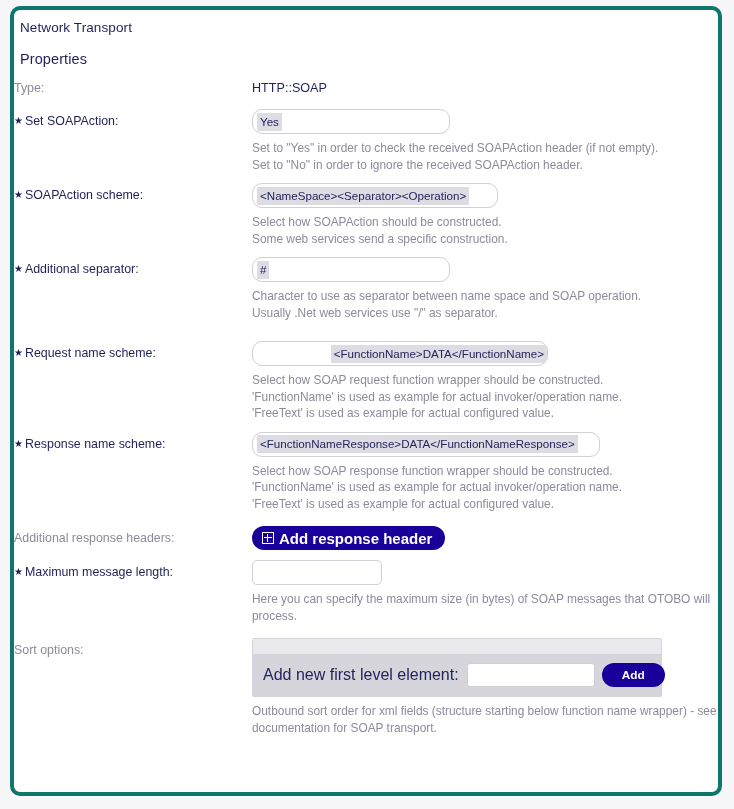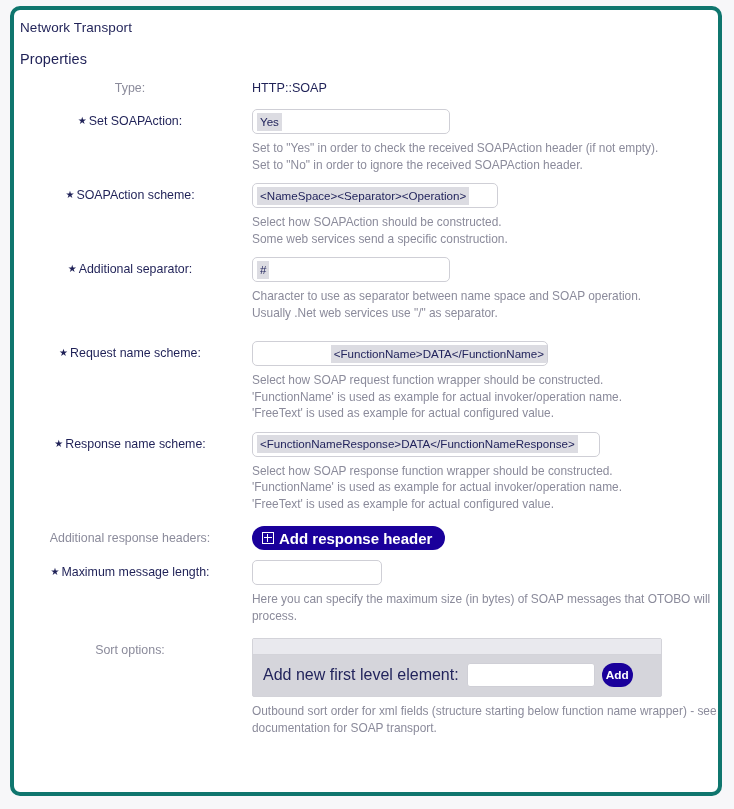--- a/index.html
+++ b/index.html
@@ -53,21 +53,21 @@
   }
   .row {
     position: relative;
     display: flex;
     align-items: flex-start;
     margin-bottom: 0;
   }
   .lbl {
     width: 232px;
     min-width: 232px;
-    text-align: center;
+    text-align: left;
     font-size: 12.4px;
     color: #8b8b9b;
     padding-top: 5px;
     box-sizing: border-box;
     white-space: nowrap;
   }
   .lbl.req {
     color: #1f2157;
   }
   .star {
@@ -99,21 +99,21 @@
     font-family: "Liberation Sans", sans-serif;
     font-size: 12px;
     color: #1f2157;
     padding: 0 6px;
     outline: none;
   }
   .sel {
     box-sizing: border-box;
     height: 25px;
     border: 1px solid #cfcfd6;
-    border-radius: 5px;
+    border-radius: 10px;
     background: #ffffff;
     position: relative;
     display: flex;
     align-items: center;
     padding-left: 4px;
     overflow: hidden;
   }
   .sel-opt {
     background: #dcdce2;
     color: #22245c;
@@ -176,21 +176,21 @@
     content: "";
     position: absolute;
     background: #ffffff;
   }
   .plus-box::before { left: 1px; right: 1px; top: 4px; height: 1px; }
   .plus-box::after  { top: 1px; bottom: 1px; left: 4px; width: 1px; }
 
   .btn-add {
     background: #1a009b;
     height: 24px;
-    padding: 0 4px;
+    padding: 0 20px;
     font-size: 11.8px;
   }
 
   
   .sort-panel {
     width: 410px;
     border: 1px solid #d3d3d9;
     background: #d5d5db;
     border-radius: 2px;
     box-sizing: border-box;

